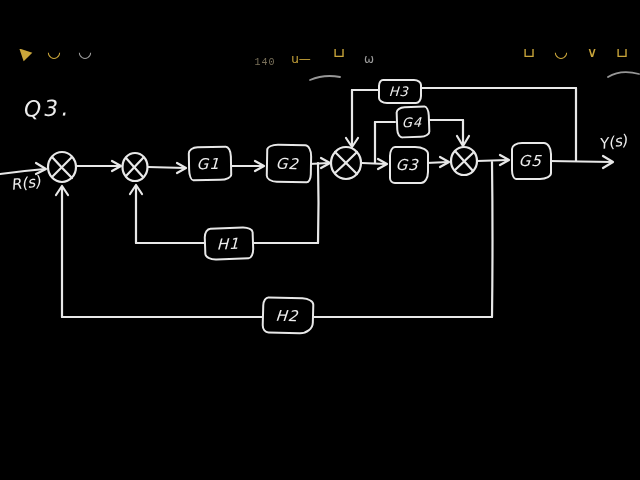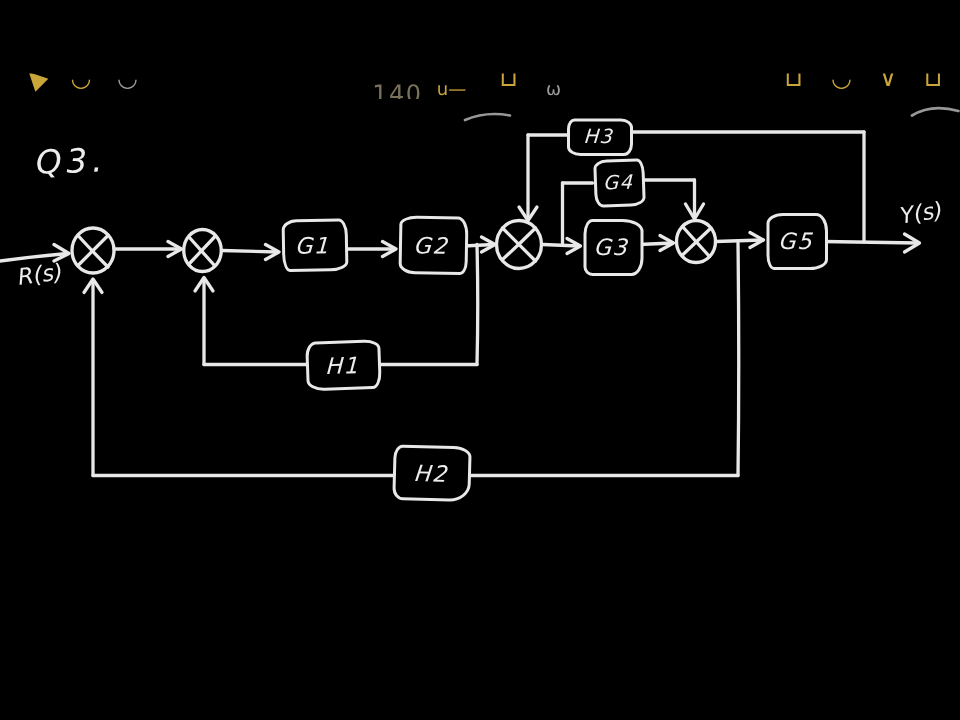--- a/index.html
+++ b/index.html
@@ -3,21 +3,21 @@
 <meta charset="utf-8">
 <style>
   html,body{margin:0;padding:0;background:#000;}
   .stage{position:relative;width:640px;height:480px;background:#000;overflow:hidden;
          font-family:"DejaVu Sans",sans-serif;}
   
   .tb{position:absolute;top:49px;height:17px;width:26px;overflow:hidden;text-align:center;}
   .tb i{font-style:normal;display:block;margin-top:-9px;font-size:16px;line-height:24px;}
   .tb.yel i{color:#c9a53a;}
   .tb.gry i{color:#9c9c9c;}
-  .tb.dim i{color:#7a715a;font-size:16px;margin-top:2px;letter-spacing:1px;}
+  .tb.dim i{color:#7a715a;font-size:10px;margin-top:2px;letter-spacing:1px;font-family:Liberation Mono, monospace;}
   .tb.sml i{font-size:12px;margin-top:-2px;}
   .tb.rot i{transform:rotate(-45deg);}
   
   svg.ink-layer{position:absolute;left:0;top:0;}
   .ink{fill:none;stroke:#e8e8e8;stroke-width:2.2;stroke-linecap:round;stroke-linejoin:round;}
   .faint{opacity:.65;stroke-width:1.8;}
   
   .block{position:absolute;border:2px solid #e8e8e8;background:#000;color:#ededed;
          display:flex;align-items:center;justify-content:center;font-style:italic;
          font-size:15px;letter-spacing:1px;}

